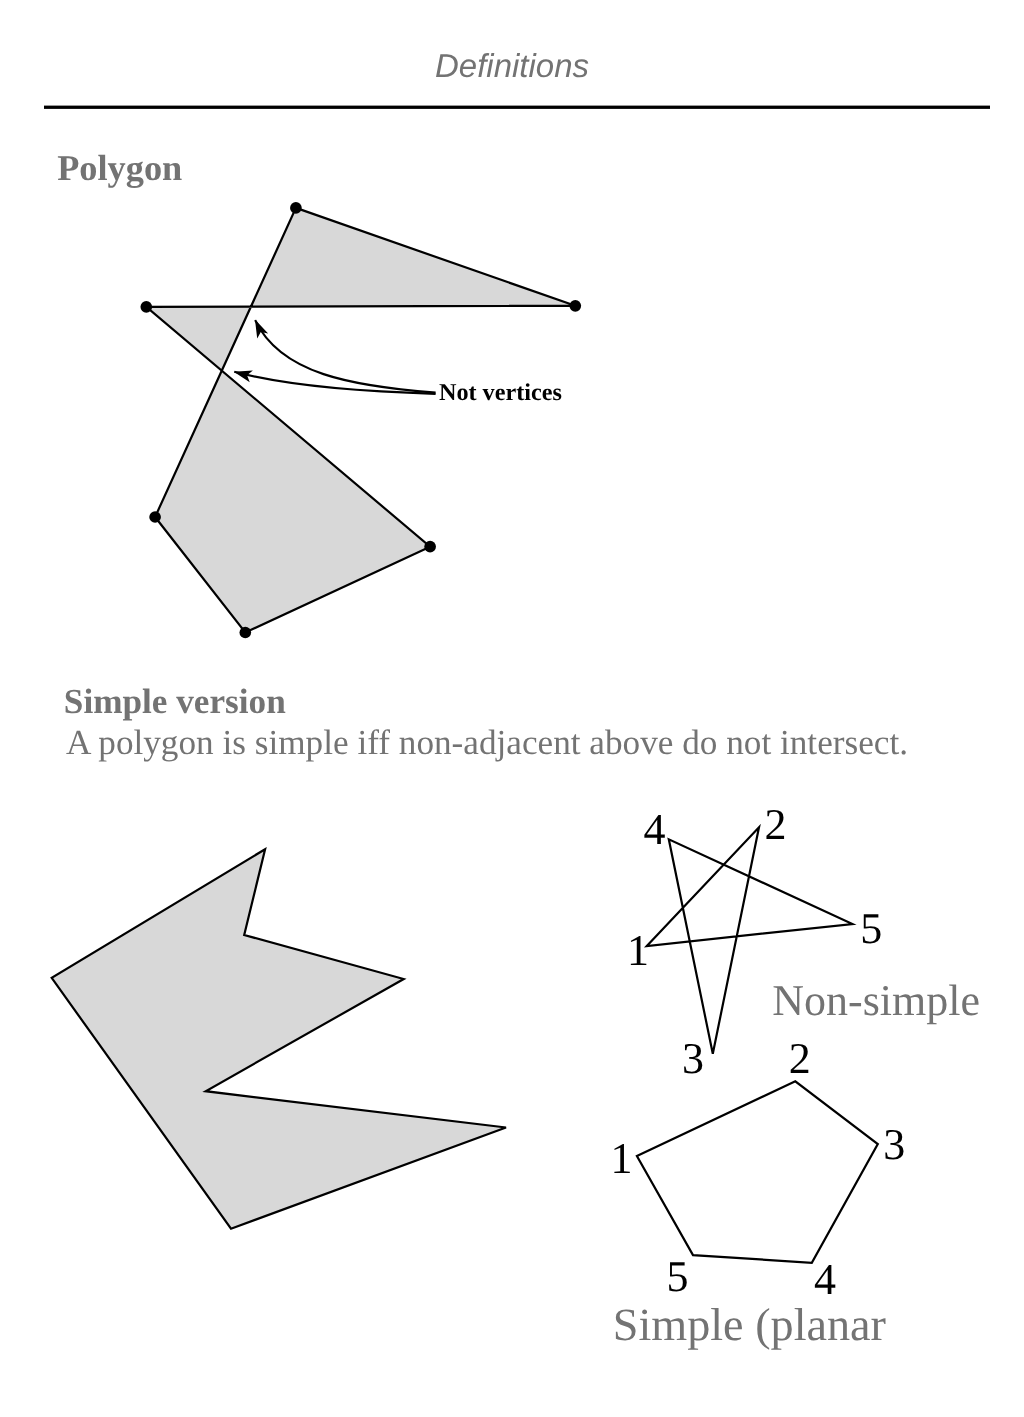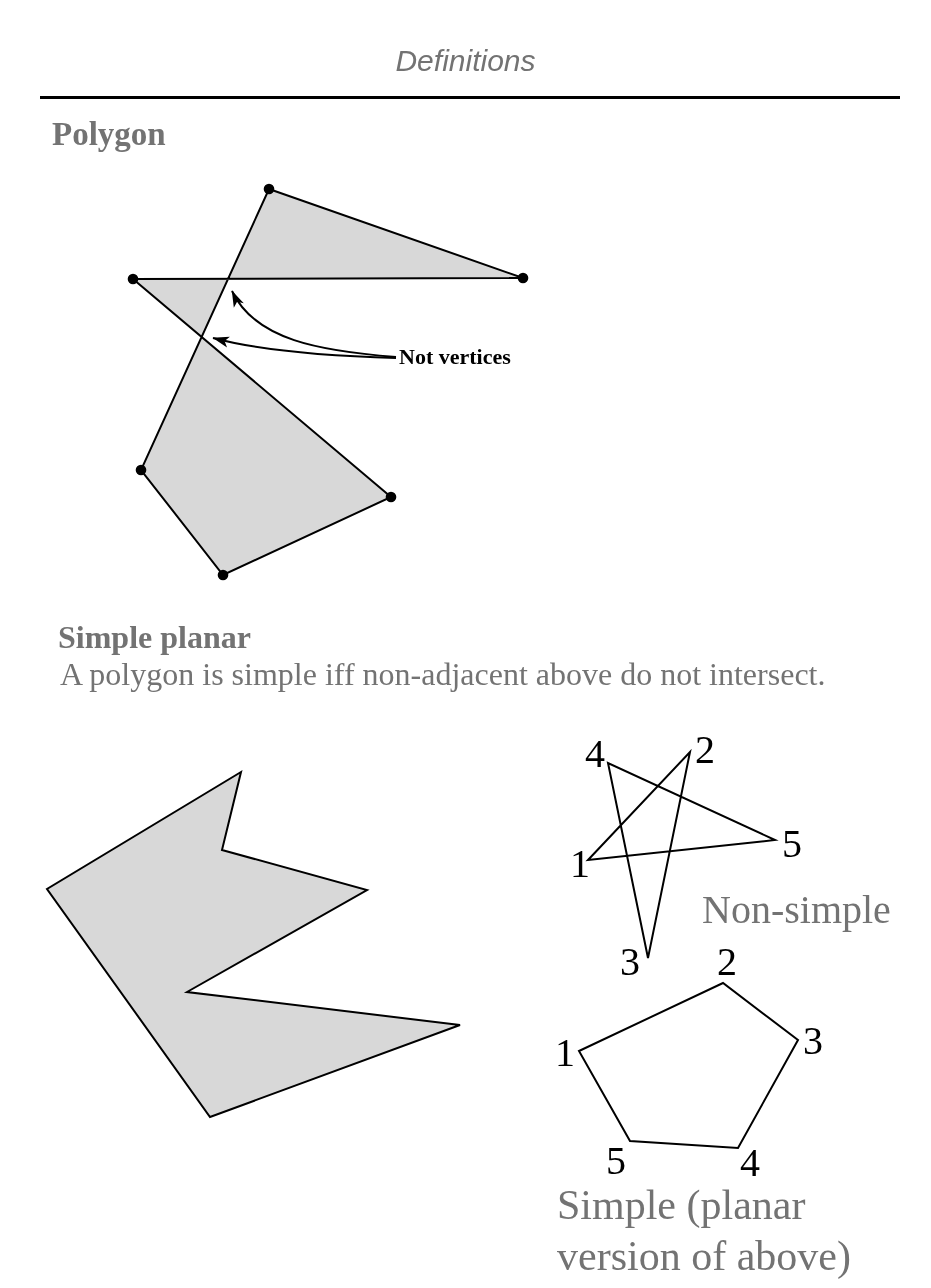--- a/index.html
+++ b/index.html
@@ -2,21 +2,21 @@
 <html><head>
 <meta charset="utf-8">
 <style>
   html,body{margin:0;padding:0;background:#fff;}
   .page{position:relative;width:931px;height:1288px;background:#ffffff;overflow:hidden;
         font-family:"Liberation Serif","DejaVu Serif",serif;color:#737373;}
   .title{position:absolute;top:44px;left:0;right:0;text-align:center;
          font-family:"Liberation Sans","DejaVu Sans",sans-serif;font-style:italic;font-size:30px;}
   .divider{position:absolute;top:96px;left:40px;width:860px;height:3px;background:#000;}
   .h1{position:absolute;font-weight:bold;font-size:33px;white-space:pre;}
-  .h-polygon{left:52px;top:116px;}
+  .h-polygon{left:52px;top:136px;}
   .h-simple{left:58px;top:619px;font-size:32px;}
   .bodyline{position:absolute;font-size:32px;white-space:pre;}
   .line1{left:60px;top:656px;}
   .mathline{left:60px;top:691px;font-family:"Liberation Serif","DejaVu Sans",serif;}
   .it{}
   .sub{font-size:0.66em;font-style:italic;vertical-align:-0.28em;}
   .caption{position:absolute;white-space:pre;}
   .cap-nonsimple{left:702px;top:886px;font-size:40px;}
   .cap-simple{left:557px;top:1180px;font-size:42px;line-height:51px;}
   svg.figs{position:absolute;left:0;top:0;}
@@ -72,22 +72,22 @@
     <polygon id="pentagon-shape" class="open" points="579,1051 723,983 798,1040 738,1148 630,1141"></polygon>
     <g id="pentagon-labels">
         <text x="565" y="1066" class="digit">1</text>
         <text x="727" y="975" class="digit">2</text>
         <text x="813" y="1054" class="digit">3</text>
         <text x="750" y="1176" class="digit">4</text>
         <text x="616" y="1174" class="digit">5</text>
       </g>
   </svg>
 
-  <div class="h1 h-simple">Simple planar</div>
+  <div class="h1 h-simple">Simple version</div>
 
   <div class="bodyline line1"><span>A polygon is </span><span class="it">simple</span><span> iff non-adjacent above do not intersect.</span></div>
 
 
   <div class="caption cap-nonsimple">Non-simple</div>
 
-  <div class="caption cap-simple"><span>Simple (planar</span><br><span>version of above)</span></div>
+  <div class="caption cap-simple"><span>Simple (planar</span><br></div>
 
 </div>
 
 </body></html>

